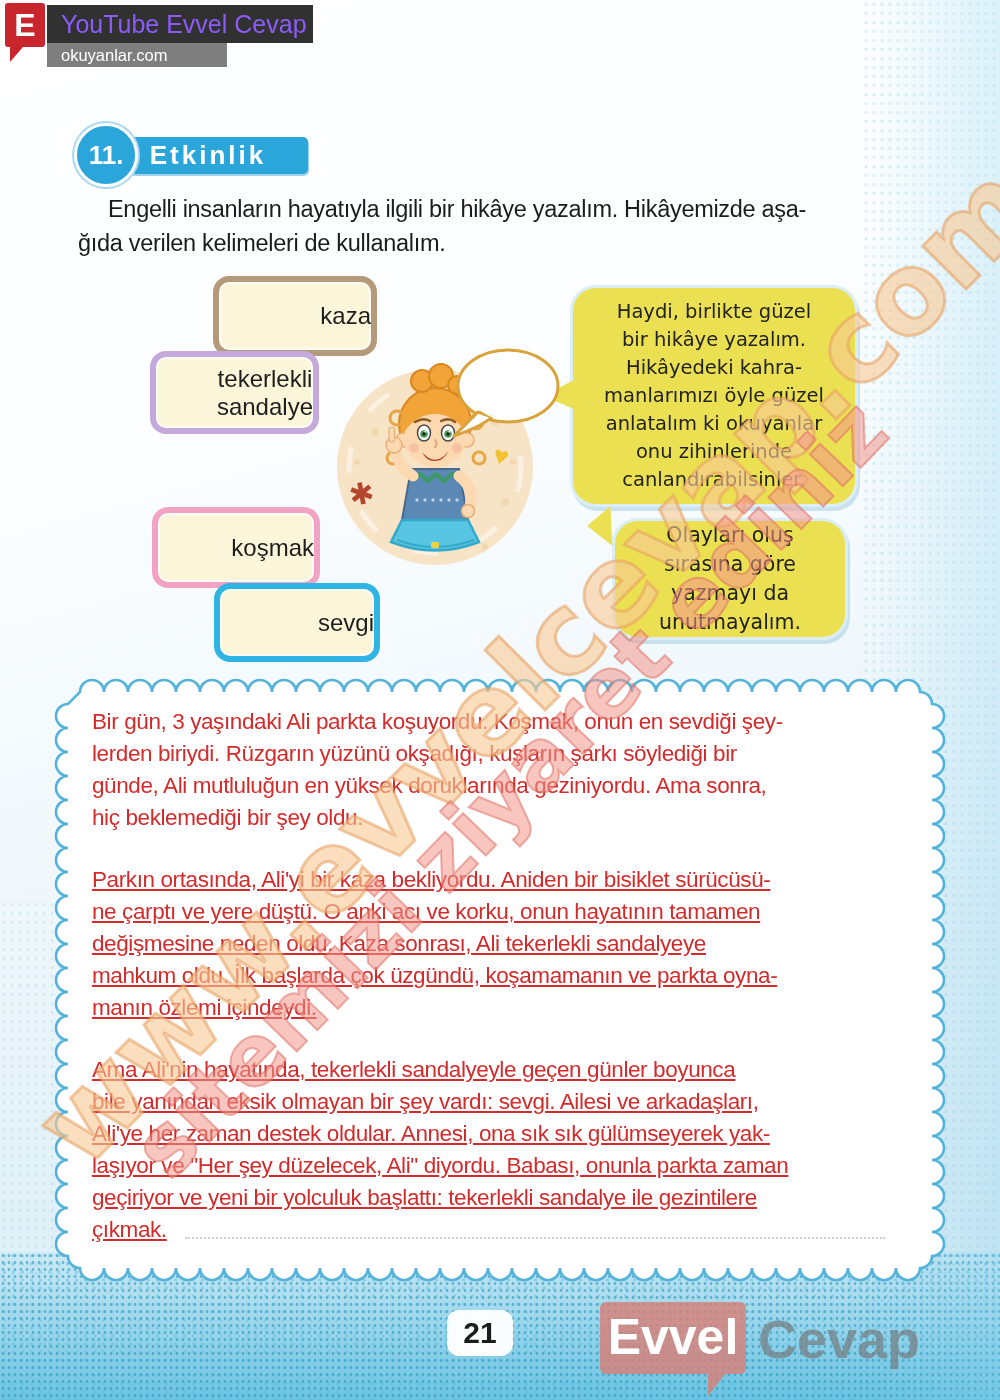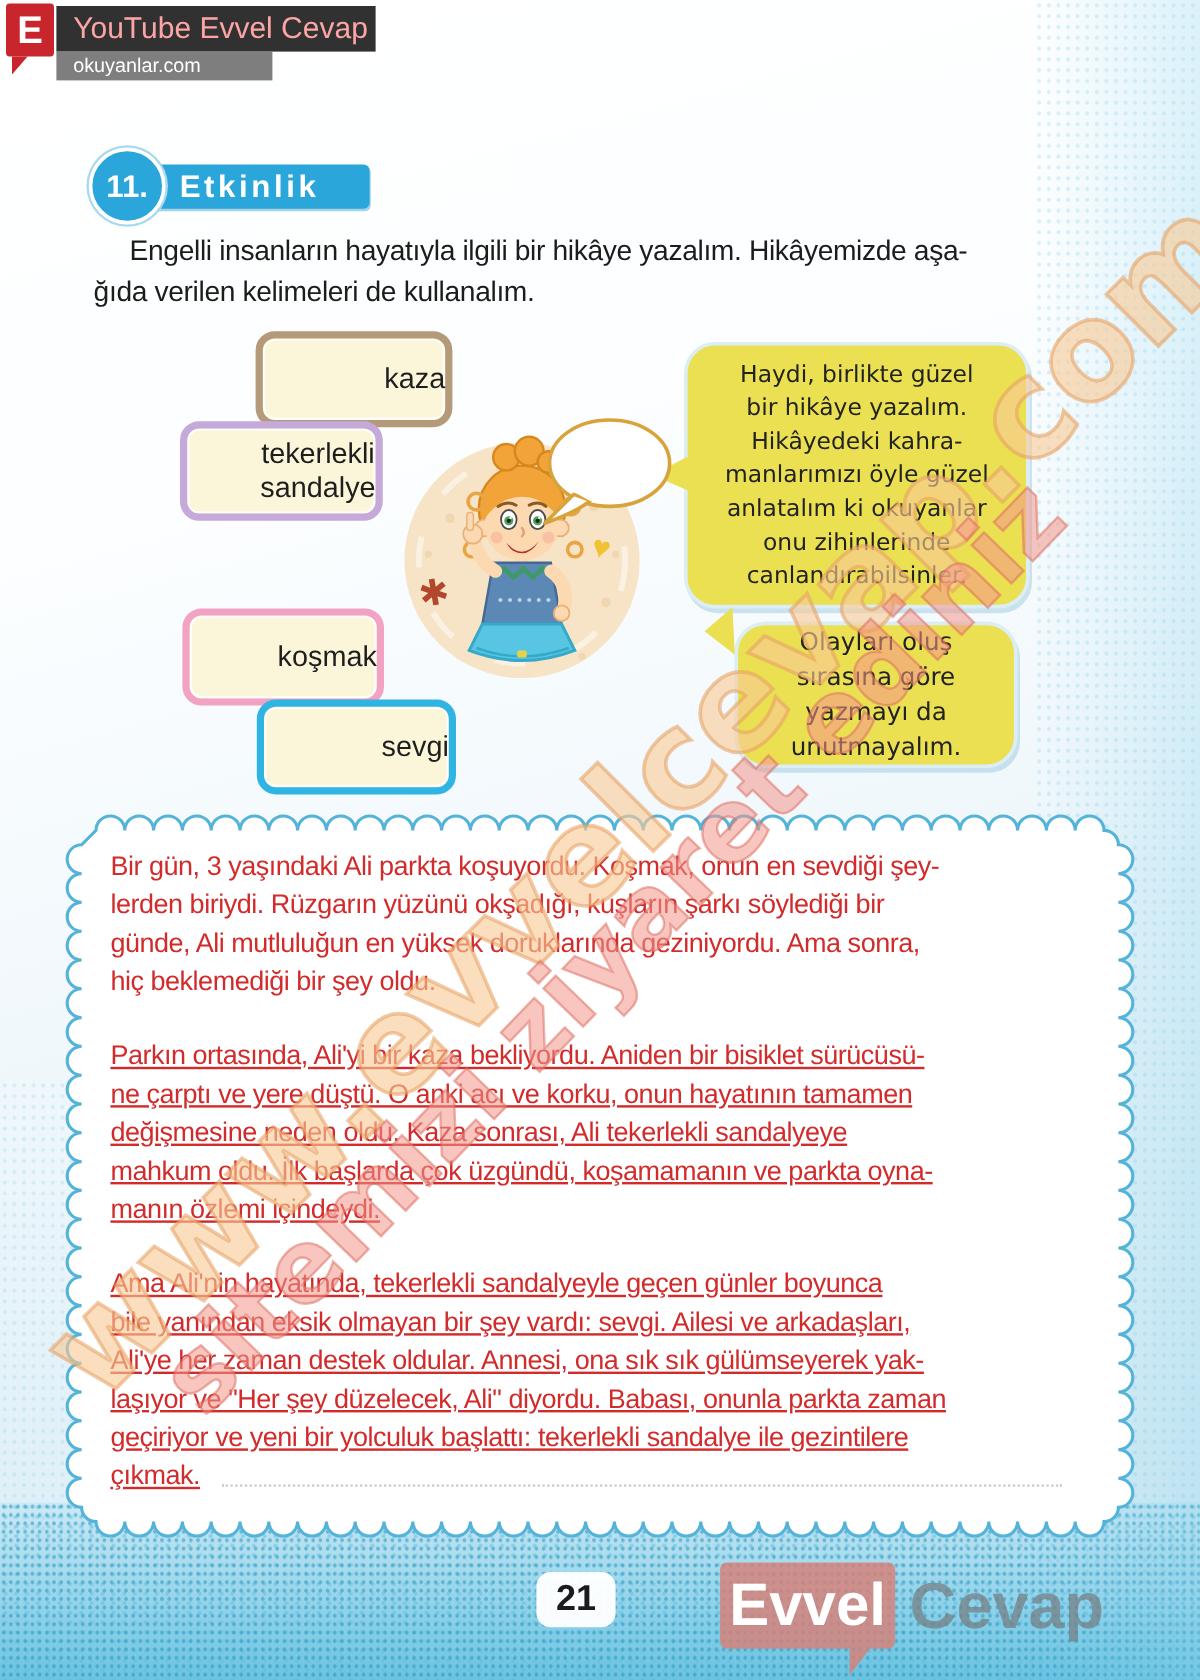--- a/index.html
+++ b/index.html
@@ -24,21 +24,21 @@
     background-image:radial-gradient(rgba(90,185,220,.45) 1.2px,transparent 1.8px);
     background-size:8px 9px;}
 
   
   .brand{position:absolute;left:0;top:0;z-index:70;}
   .e-box{position:absolute;left:5px;top:3px;width:40px;height:44px;background:#c9252c;border-radius:3px;
     color:#fff;font-weight:bold;font-size:32px;text-align:center;line-height:44px;}
   .e-box::after{content:"";position:absolute;left:5px;top:100%;width:0;height:0;
     border-top:15px solid #c9252c;border-right:13px solid transparent;}
   .brand-bar{position:absolute;left:47px;top:5px;width:266px;height:38px;background:rgba(33,33,33,.93);
-    color:#fca5a5;font-size:25px;line-height:38px;padding-left:14px;box-sizing:border-box;white-space:nowrap;}
+    color:#8b5cf6;font-size:25px;line-height:38px;padding-left:14px;box-sizing:border-box;white-space:nowrap;}
   .brand-sub{position:absolute;left:47px;top:43px;width:180px;height:24px;background:rgba(108,108,108,.88);
     color:#fff;font-size:16.5px;line-height:24px;padding-left:14px;box-sizing:border-box;white-space:nowrap;}
 
   
   .act-banner{position:absolute;left:108px;top:137px;width:200px;height:37px;background:#2ba6da;border-radius:5px;
     z-index:11;box-shadow:1px 2px 0 rgba(140,200,230,.8);color:#fff;font-weight:bold;font-size:26px;
     letter-spacing:3px;text-align:center;line-height:37px;}
   .act-circle{position:absolute;left:74px;top:123px;width:58px;height:58px;border-radius:50%;background:#2ba6da;
     border:3px solid #fff;box-shadow:0 0 0 2px #a9d9ee;z-index:12;color:#fff;font-weight:bold;font-size:26px;
     text-align:center;line-height:58px;}

